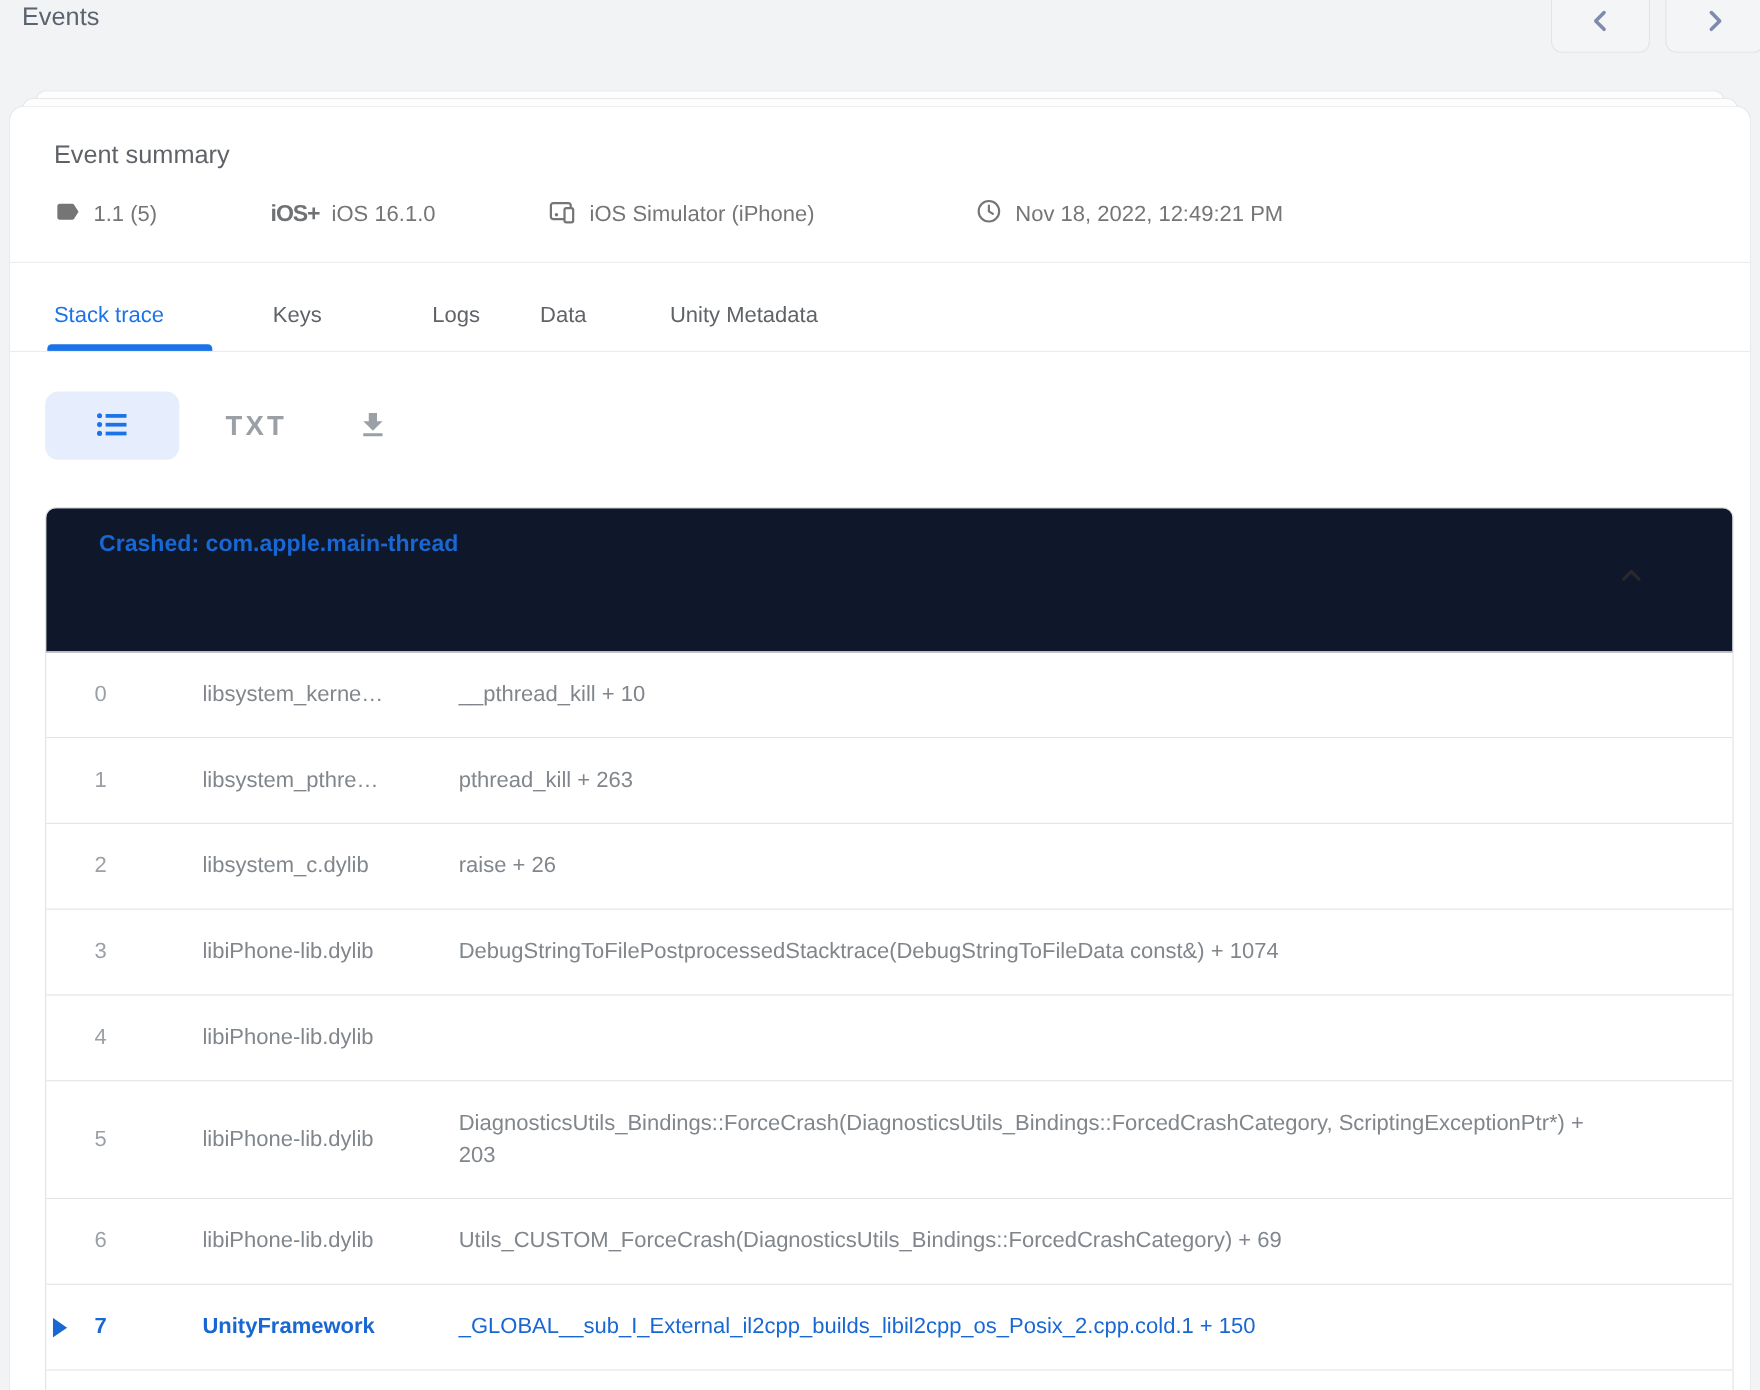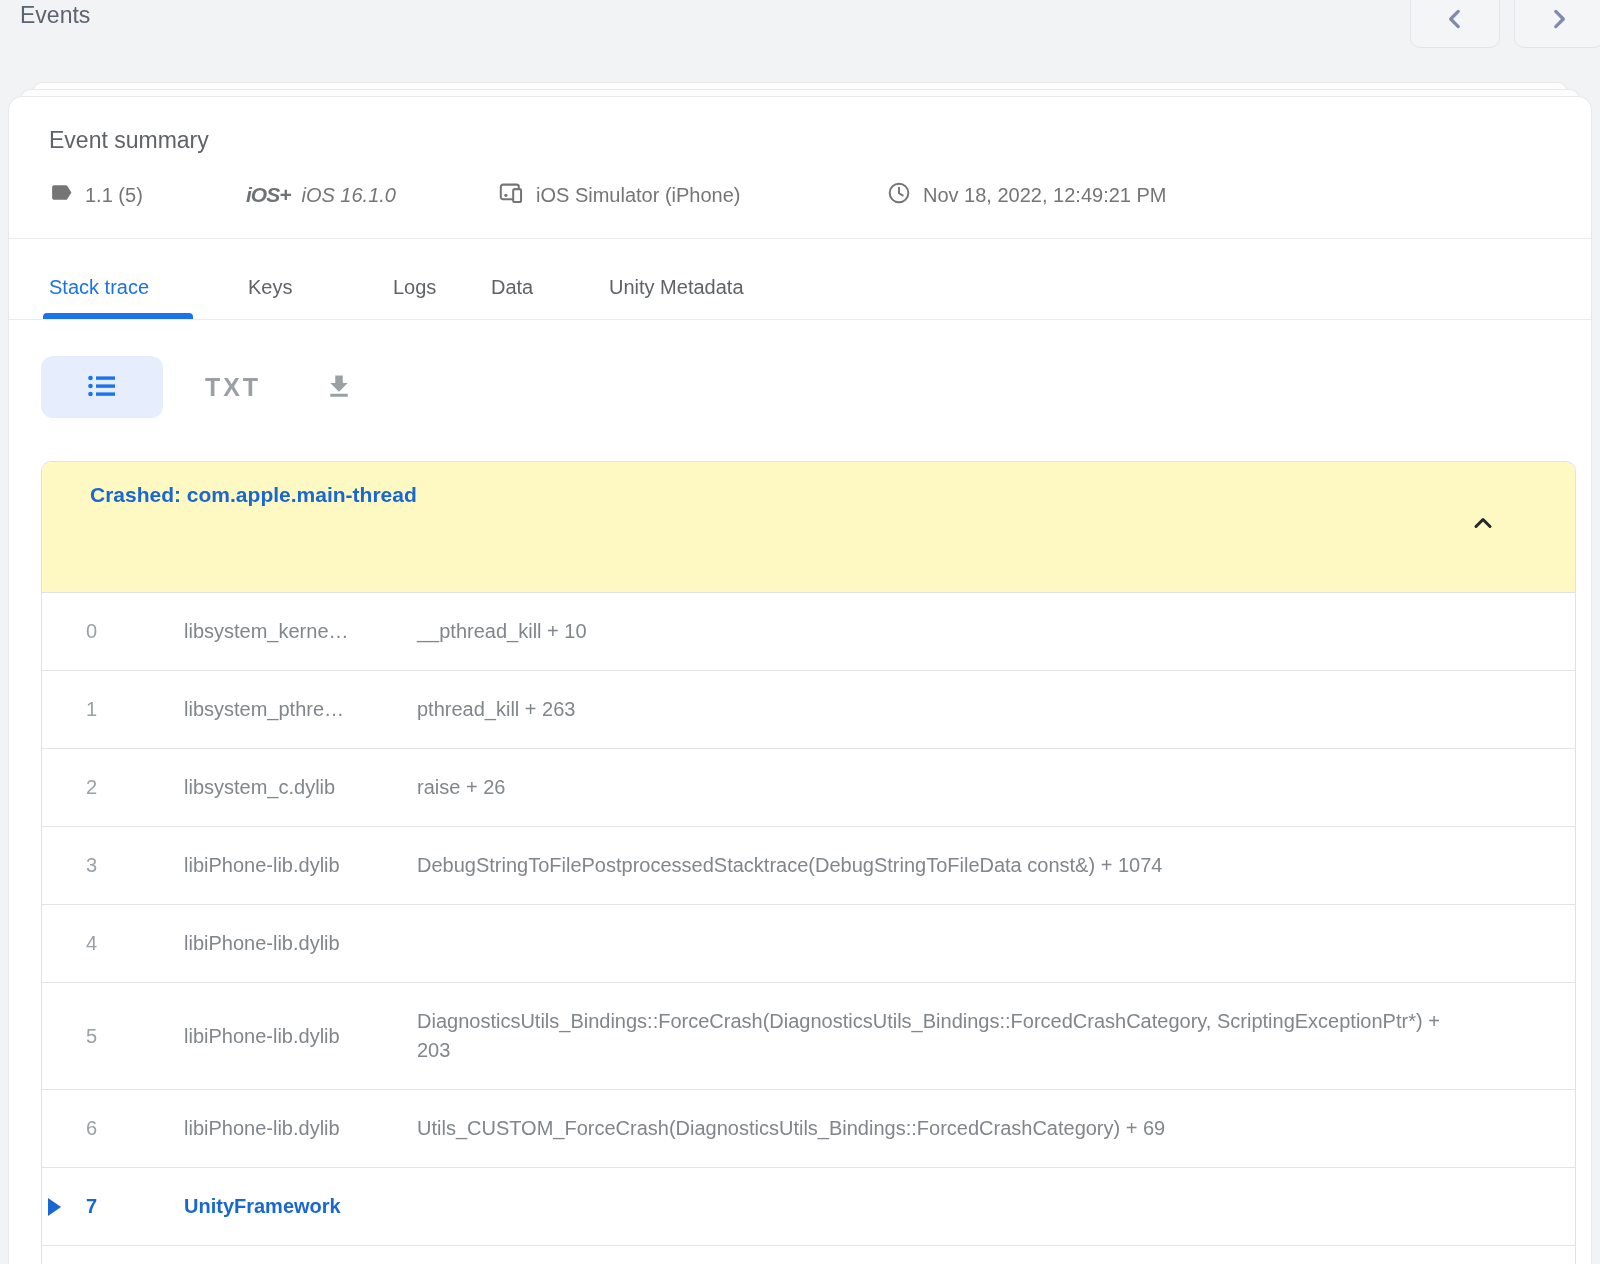--- a/index.html
+++ b/index.html
@@ -42,21 +42,21 @@
   }
   .badge {
     position: absolute; top: 82px; height: 32px;
     display: inline-flex; align-items: center; gap: 11px;
     font-size: 20px; color: #757575; white-space: nowrap;
   }
   .badge .ios-glyph {
     font-weight: 700; font-size: 21px; letter-spacing: -1px; color: #6f7275;
   }
   .badge.b1 { left: 40px; }
-  .badge.b2 { left: 237px; font-style: italic; }
+  .badge.b2 { left: 237px; }
   .badge.b3 { left: 489px; }
   .badge.b4 { left: 877px; }
 
   .divider { position: absolute; left: 0; right: 0; height: 1px; background: #ececee; }
   .divider.d1 { top: 141px; }
   .divider.d2 { top: 222px; }
 
   .tab {
     position: absolute; top: 158px; height: 64px;
     display: flex; align-items: center;
@@ -89,21 +89,21 @@
     font-family: "Liberation Sans", sans-serif;
   }
   .tool-btn.download { left: 300px; top: 266px; width: 60px; height: 48px; }
 
   .frame-card {
     position: absolute; left: 32px; top: 364px; width: 1535px; height: 930px;
     background: #ffffff; border: 1px solid #dfe1e5;
     border-radius: 10px 10px 0 0; overflow: hidden;
   }
   .frame-header {
-    position: relative; height: 131px; background: #fef9c3;
+    position: relative; height: 131px; background: #0f172a;
     border-bottom: 1px solid #dfe1e5; padding: 21px 0 0 48px;
   }
   .frame-header .crash-title {
     font-size: 21px; font-weight: 700; color: #1967d2; margin-bottom: 12px;
   }
   .frame-header .crash-subtitle { font-size: 20px; font-weight: 400; color: #1a73e8; }
   .collapse-btn {
     position: absolute; right: 70px; top: 40px; width: 44px; height: 44px;
     border: none; background: none; cursor: pointer;
     display: flex; align-items: center; justify-content: center;
@@ -276,17 +276,18 @@
     <span class="f-sym">Utils_CUSTOM_ForceCrash(DiagnosticsUtils_Bindings::ForcedCrashCategory) + 69</span>
   </div>
         <div class="frame-row highlighted">
     <span class="frame-marker">
       <svg width="14" height="18" viewBox="0 0 14 18">
               <polygon points="0,0 13,9 0,18" fill="#1967d2"></polygon>
             </svg>
     </span>
     <span class="f-index">7</span>
     <span class="f-lib">UnityFramework</span>
+    <span class="f-sym">_GLOBAL__sub_I_External_il2cpp_builds_libil2cpp_os_Posix_2.cpp.cold.1 + 150</span>
   </div>
       </div>
   </div>
 
 </div>
 
 </body></html>

